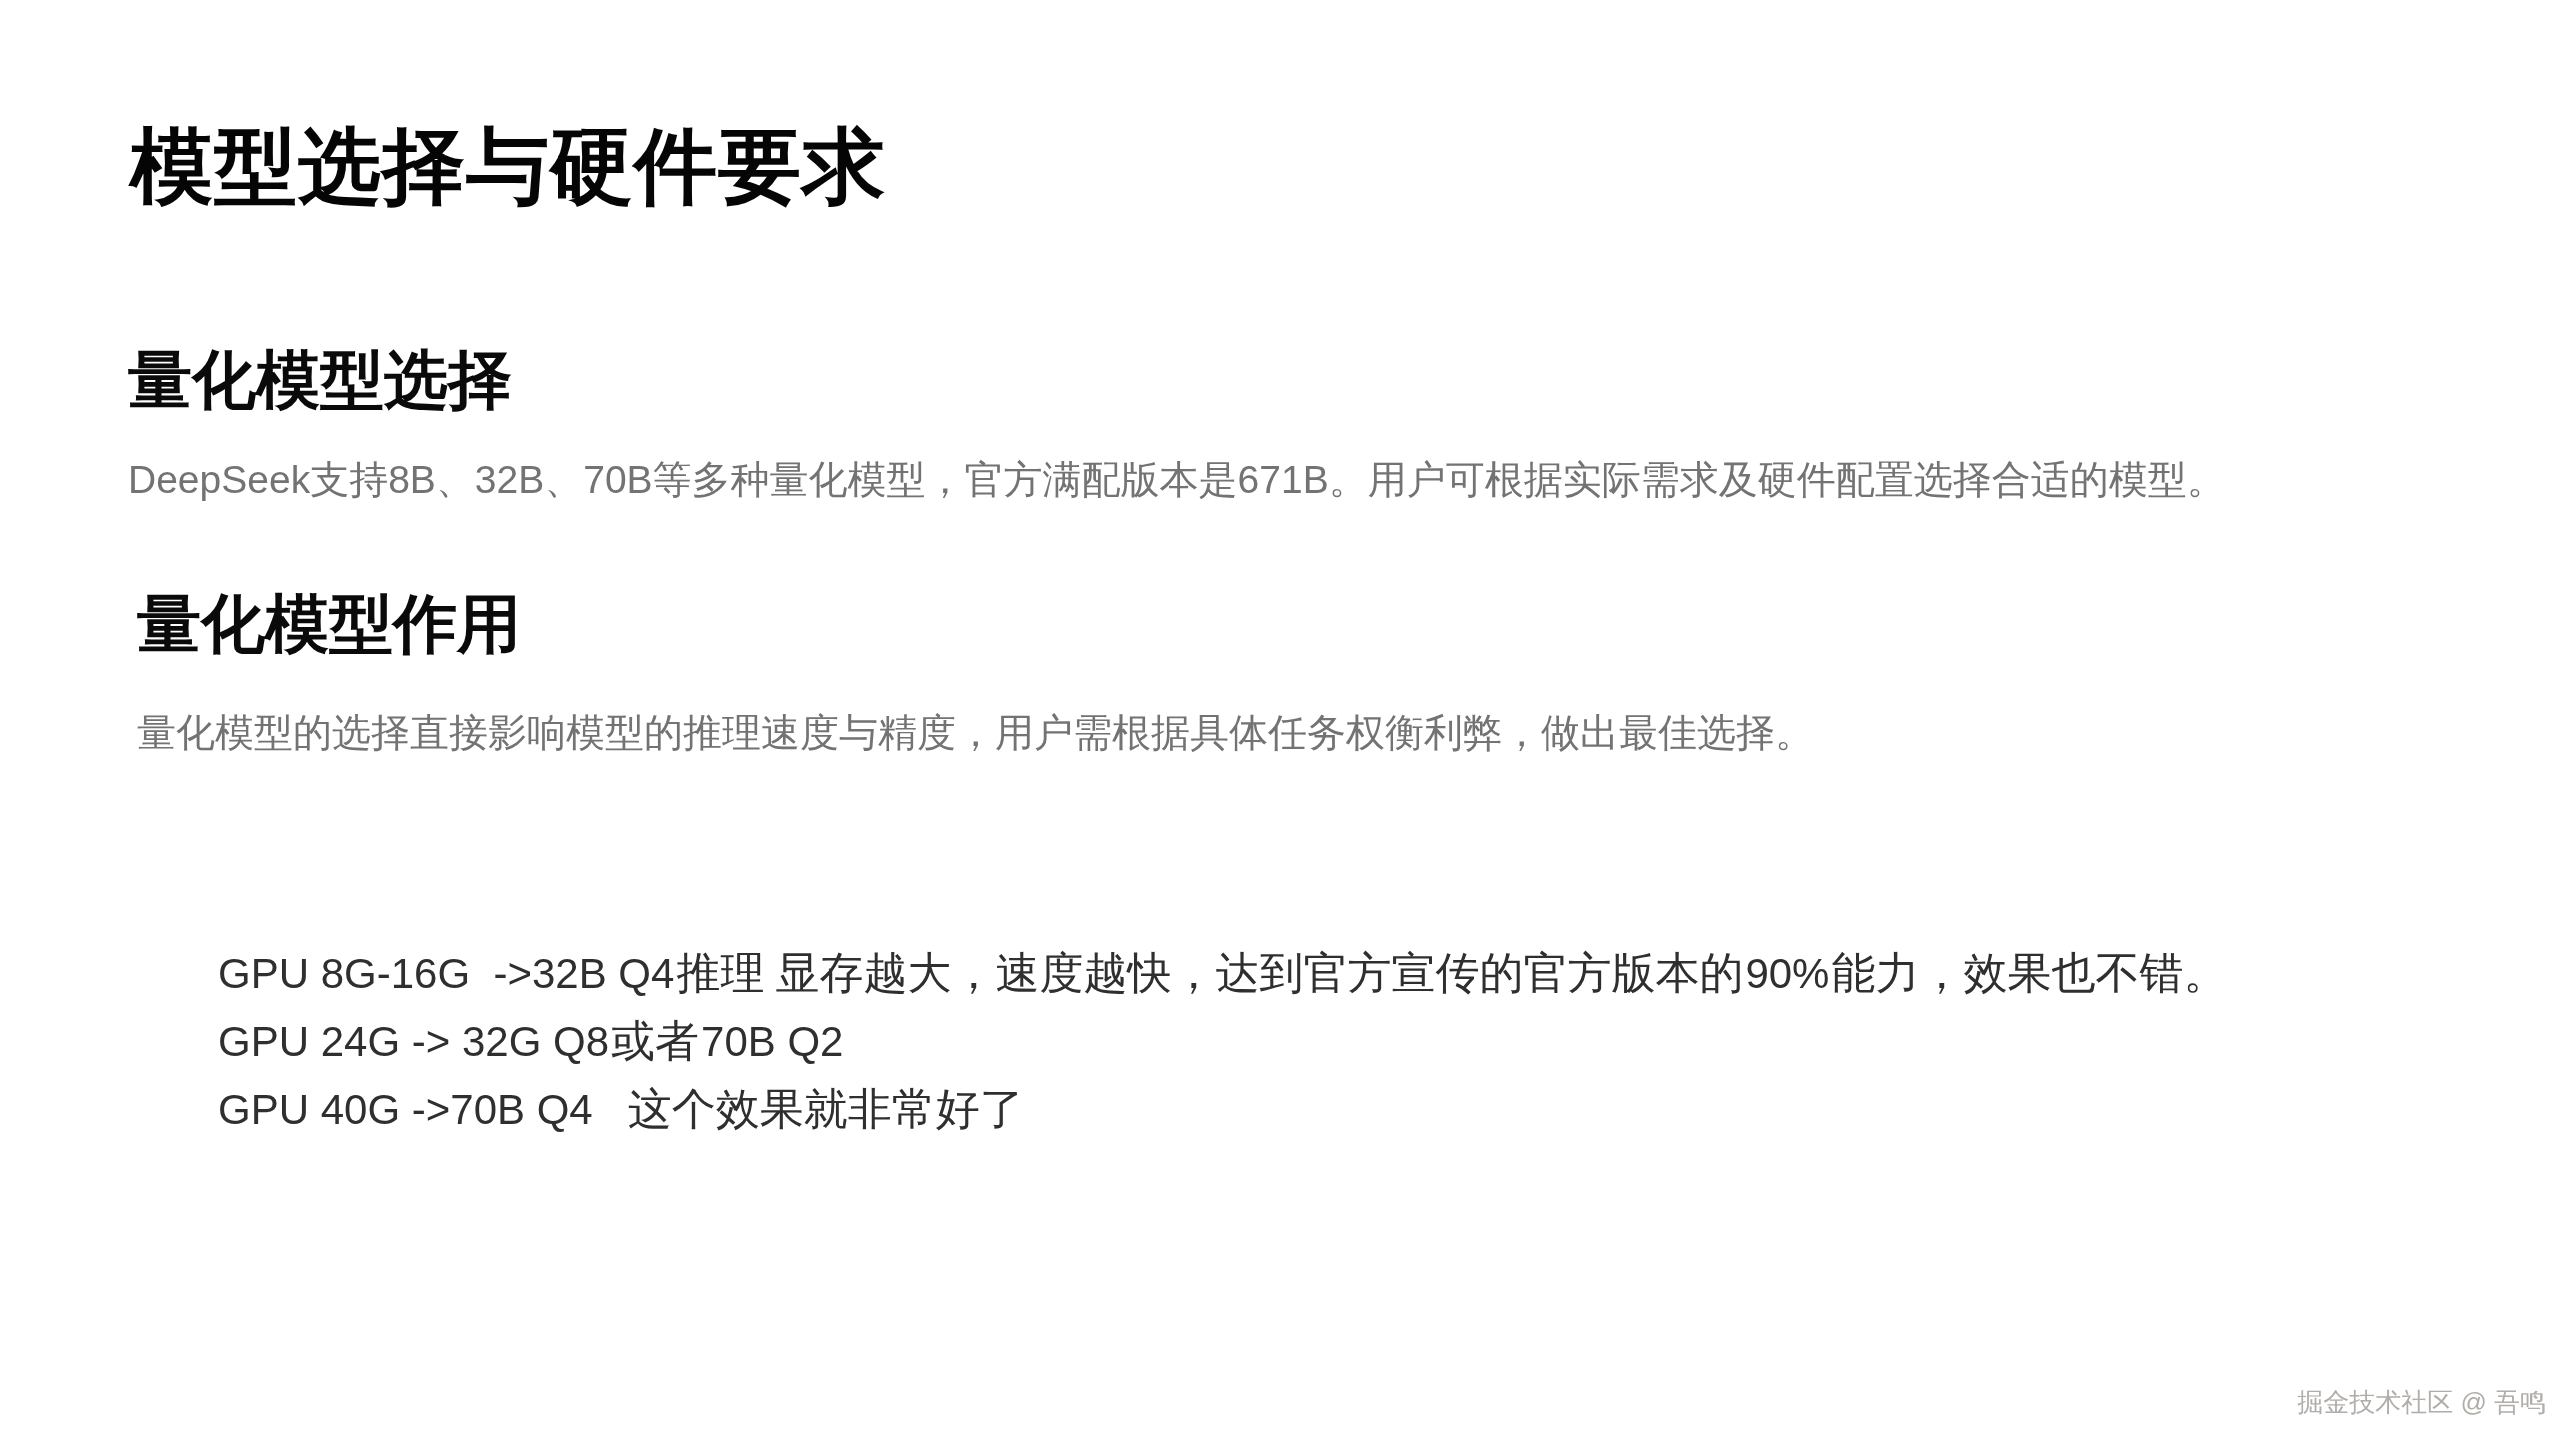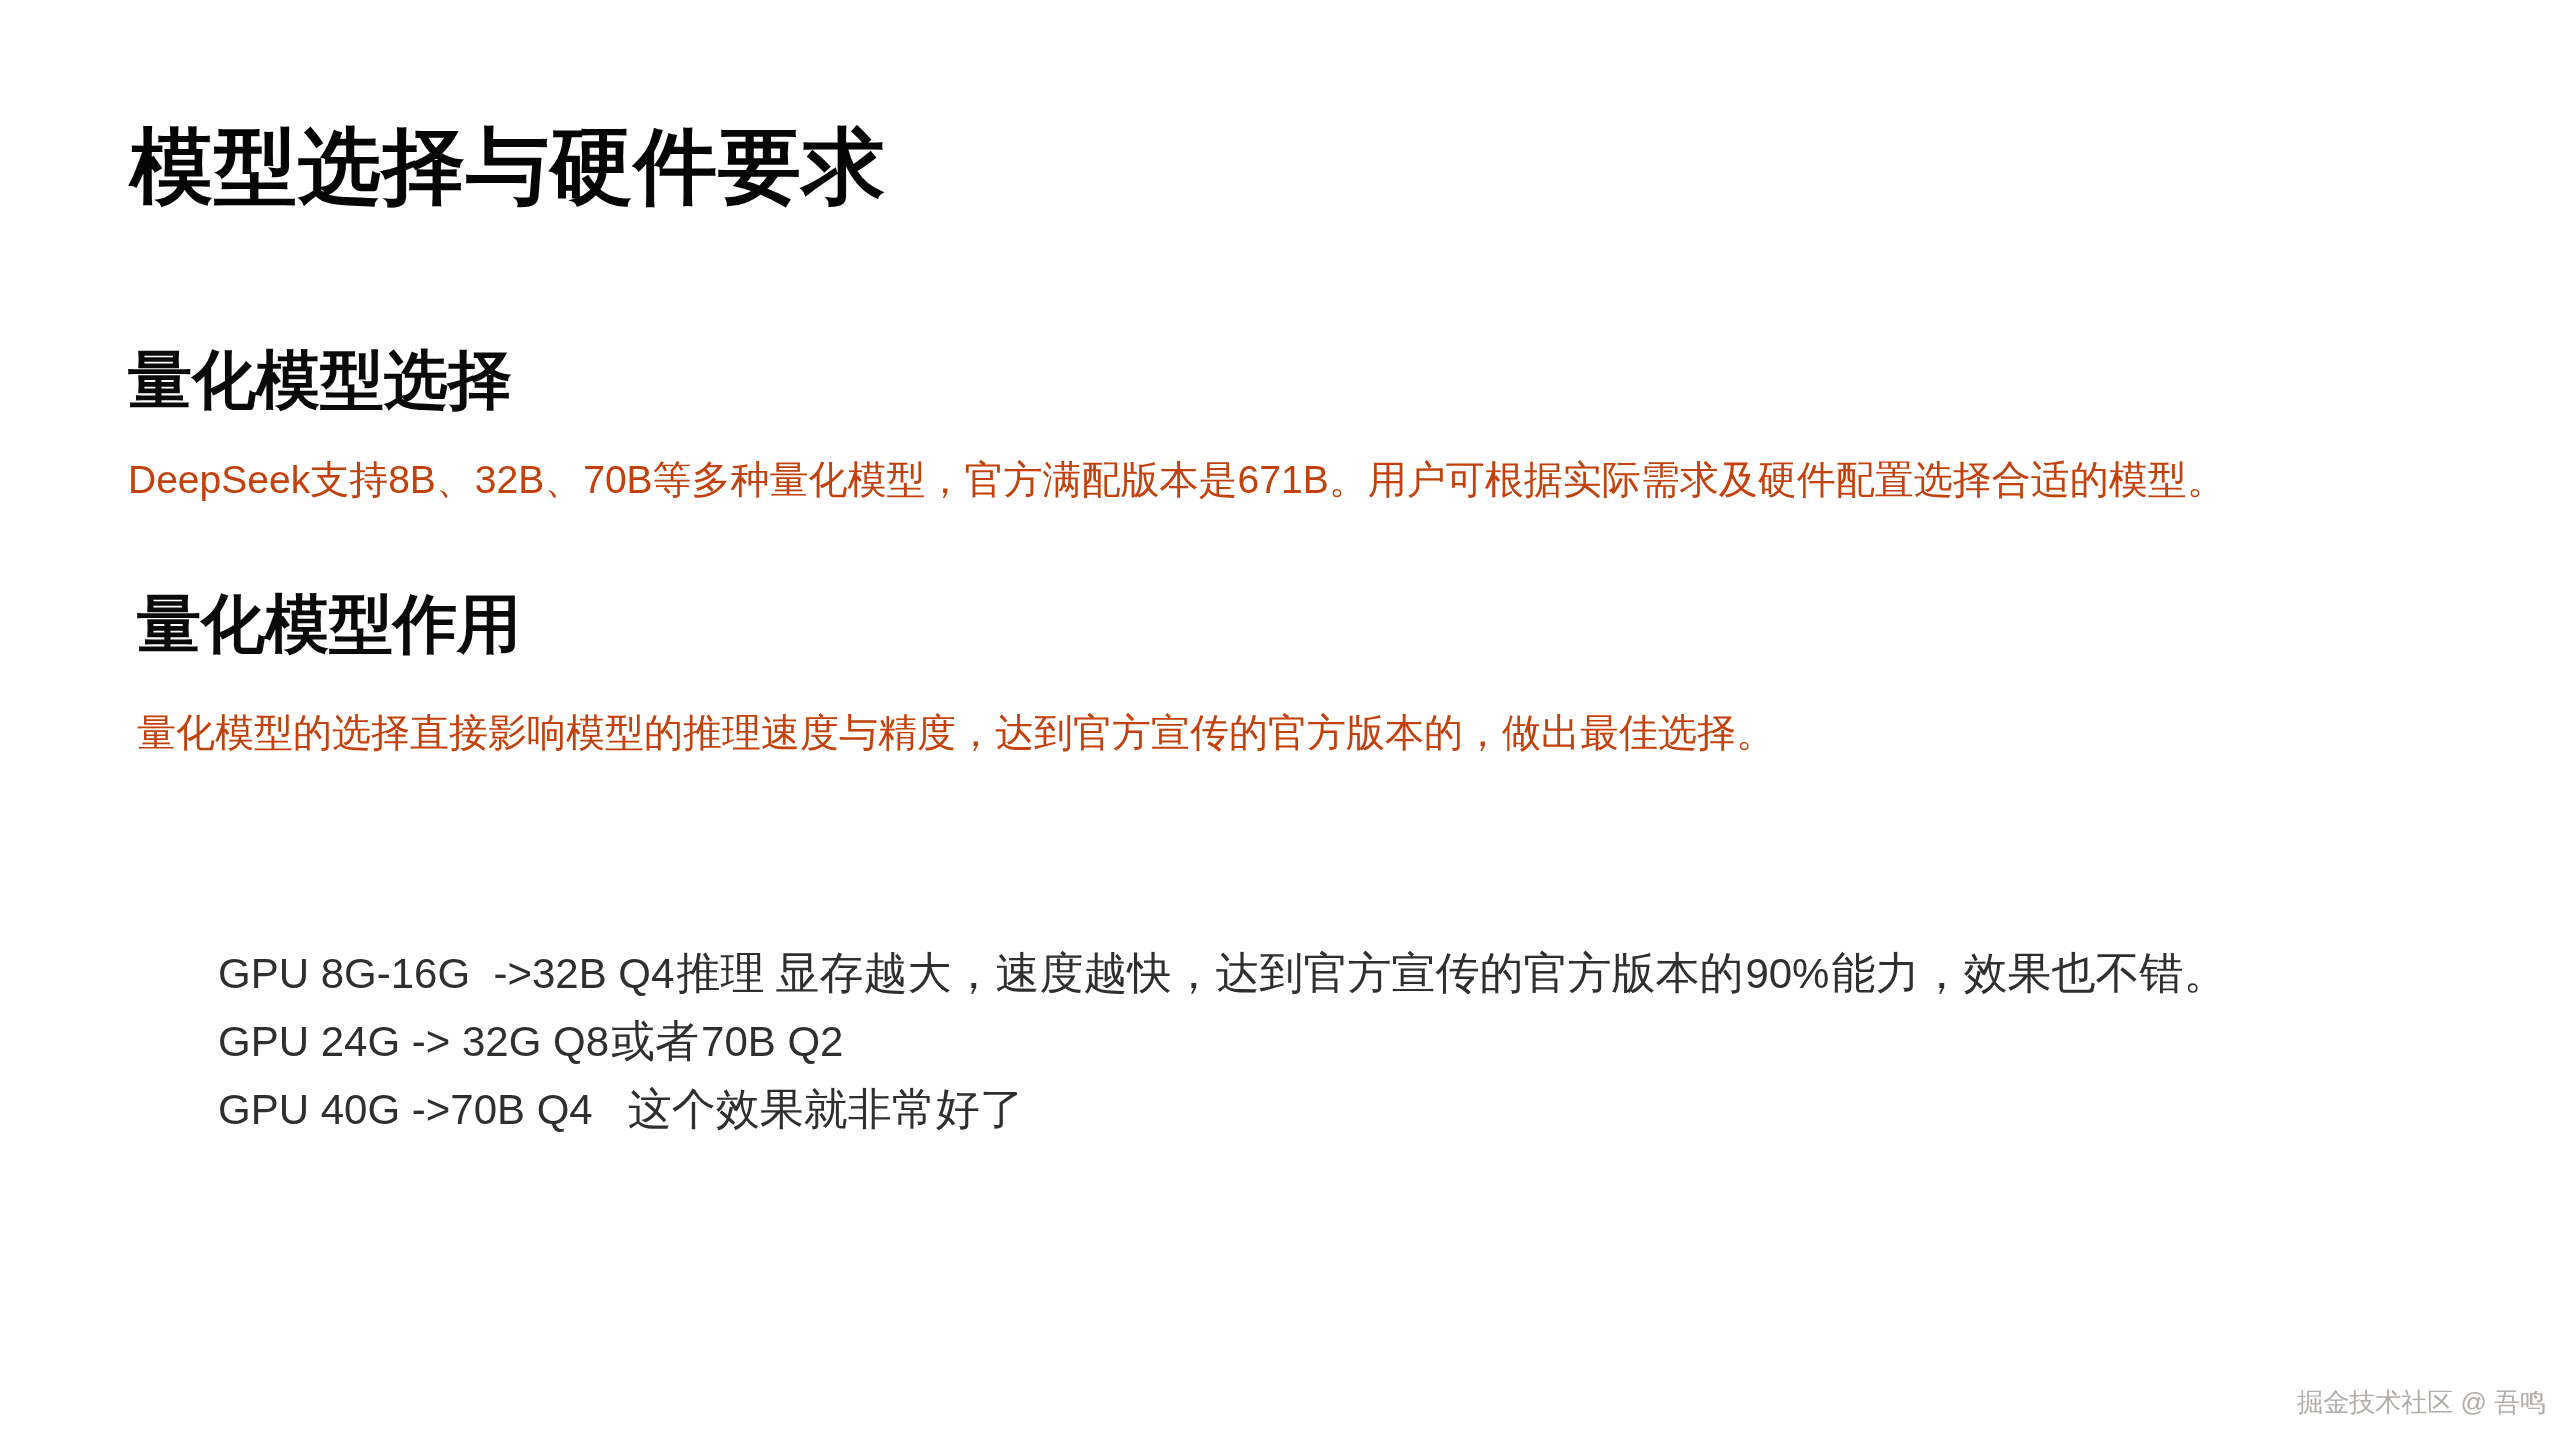--- a/index.html
+++ b/index.html
@@ -31,21 +31,21 @@
     color: #0a0a0a;
     white-space: pre;
   }
   .heading-selection { left: 125px; top: 342px; }
   .heading-effect    { left: 134px; top: 586px; }
   .section-body {
     position: absolute;
     font-size: 39px;
     font-weight: 400;
     line-height: 1.3;
-    color: #c2410c;
+    color: #737373;
     white-space: pre;
   }
   .body-selection { left: 125px; top: 452px; }
   .body-effect    { left: 134px; top: 705px; }
   .hw-list {
     position: absolute;
     left: 143px;
     top: 868px;
     font-size: 42px;
     line-height: 68px;
@@ -78,21 +78,21 @@
 
   <h1 class="page-title">模型选择与硬件要求</h1>
 
   <section>
     <h2 class="section-heading heading-selection">量化模型选择</h2>
     <p class="section-body body-selection">DeepSeek支持8B、32B、70B等多种量化模型，官方满配版本是671B。用户可根据实际需求及硬件配置选择合适的模型。</p>
   </section>
 
   <section>
     <h2 class="section-heading heading-effect">量化模型作用</h2>
-    <p class="section-body body-effect">量化模型的选择直接影响模型的推理速度与精度，达到官方宣传的官方版本的，做出最佳选择。</p>
+    <p class="section-body body-effect">量化模型的选择直接影响模型的推理速度与精度，用户需根据具体任务权衡利弊，做出最佳选择。</p>
   </section>
 
   <div class="hw-list">
 
 
 
     <div class="hw-line">
       <span class="seg-sans">GPU 8G-16G  -&gt;32B Q4</span><span class="seg-serif">推理 显存越大，速度越快，达到官方宣传的官方版本的</span><span class="seg-sans">90%</span><span class="seg-serif">能力，效果也不错。</span>
     </div>
 

